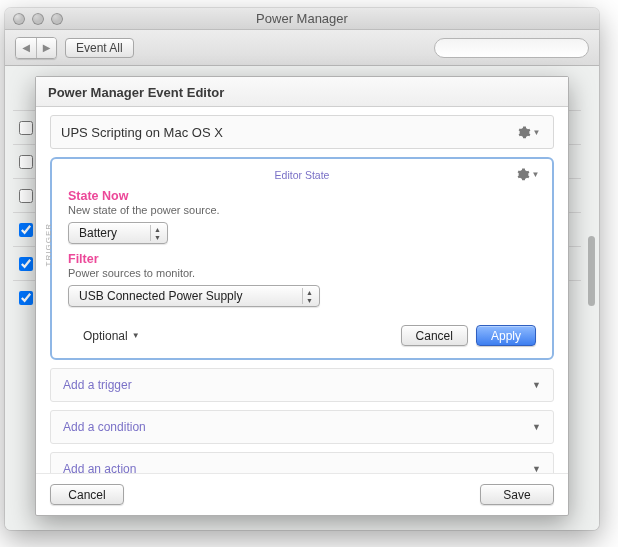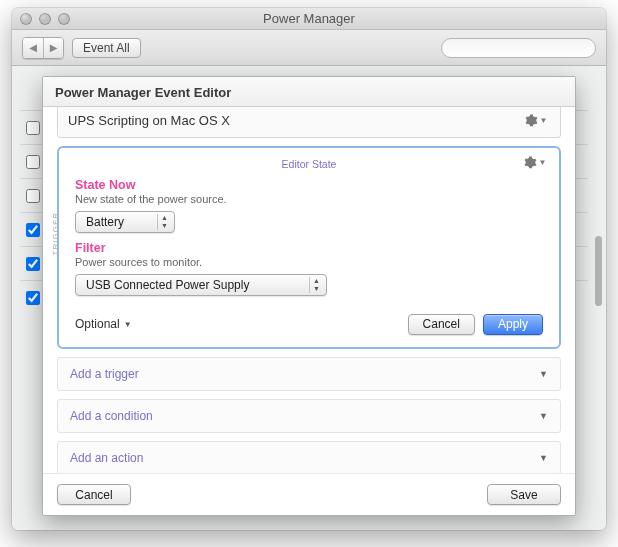--- a/index.html
+++ b/index.html
@@ -7,21 +7,21 @@
     font-family: "Lucida Grande", "Helvetica Neue", Arial, sans-serif;
     font-size: 13px;
     background: #fff;
     width: 618px;
     height: 547px;
     position: relative;
     overflow: hidden;
   }
   .shadow-wrap {
     position: absolute;
-    top: 8px; left: 12px;
+    top: 8px; left: 5px;
     width: 594px; height: 522px;
     box-shadow: 0 10px 30px rgba(0,0,0,0.35), 0 0 0 1px rgba(0,0,0,0.1);
     border-radius: 6px;
     background: #f0f0f0;
     overflow: hidden;
   }
   
   .titlebar {
     height: 22px;
     background: linear-gradient(#e8e8e8,#d4d4d4);
@@ -120,21 +120,21 @@
   }
   .sheet-header {
     padding: 8px 8px 6px 12px;
     font-weight: bold; font-size: 13px; color: #3a3a3a;
     border-bottom: 1px solid #cfcfcf;
     background: linear-gradient(#fafafa,#efefef);
   }
   .sheet-body {
     flex: 1; overflow: hidden;
     padding: 8px 14px 10px 14px;
-    display: flex; flex-direction: column; gap: 8px; justify-content: center;
+    display: flex; flex-direction: column; gap: 8px;
   }
   .row-strip {
     border: 1px solid #d8d8d8;
     border-radius: 3px;
     background: #fafafa;
     display: flex; align-items: center;
     padding: 7px 10px;
     font-size: 13px; color: #333;
   }
   .row-strip .strip-label { flex: 1; }
@@ -192,21 +192,21 @@
   .popup .stepper span {
     flex: 1; font-size: 7px; color: #555;
     display: flex; align-items: center; justify-content: center;
   }
   .config-footer {
     margin-top: 18px;
     display: flex; align-items: center;
   }
   .optional {
     font-size: 12px; color: #333;
-    display: inline-flex; align-items: center; gap: 4px;
+    display: inline-flex; align-items: center; gap: 4px; margin-left: 15px;
   }
   .optional .cd { font-size: 8px; color: #555; }
   .push { margin-left: auto; display: flex; gap: 8px; }
   .btn {
     height: 21px; padding: 0 14px;
     border: 1px solid #a4a4a4; border-radius: 4px;
     background: linear-gradient(#fefefe,#e6e6e6);
     font-size: 12px; color: #222;
     box-shadow: inset 0 1px 0 #fff, 0 1px 1px rgba(0,0,0,0.12);
   }

